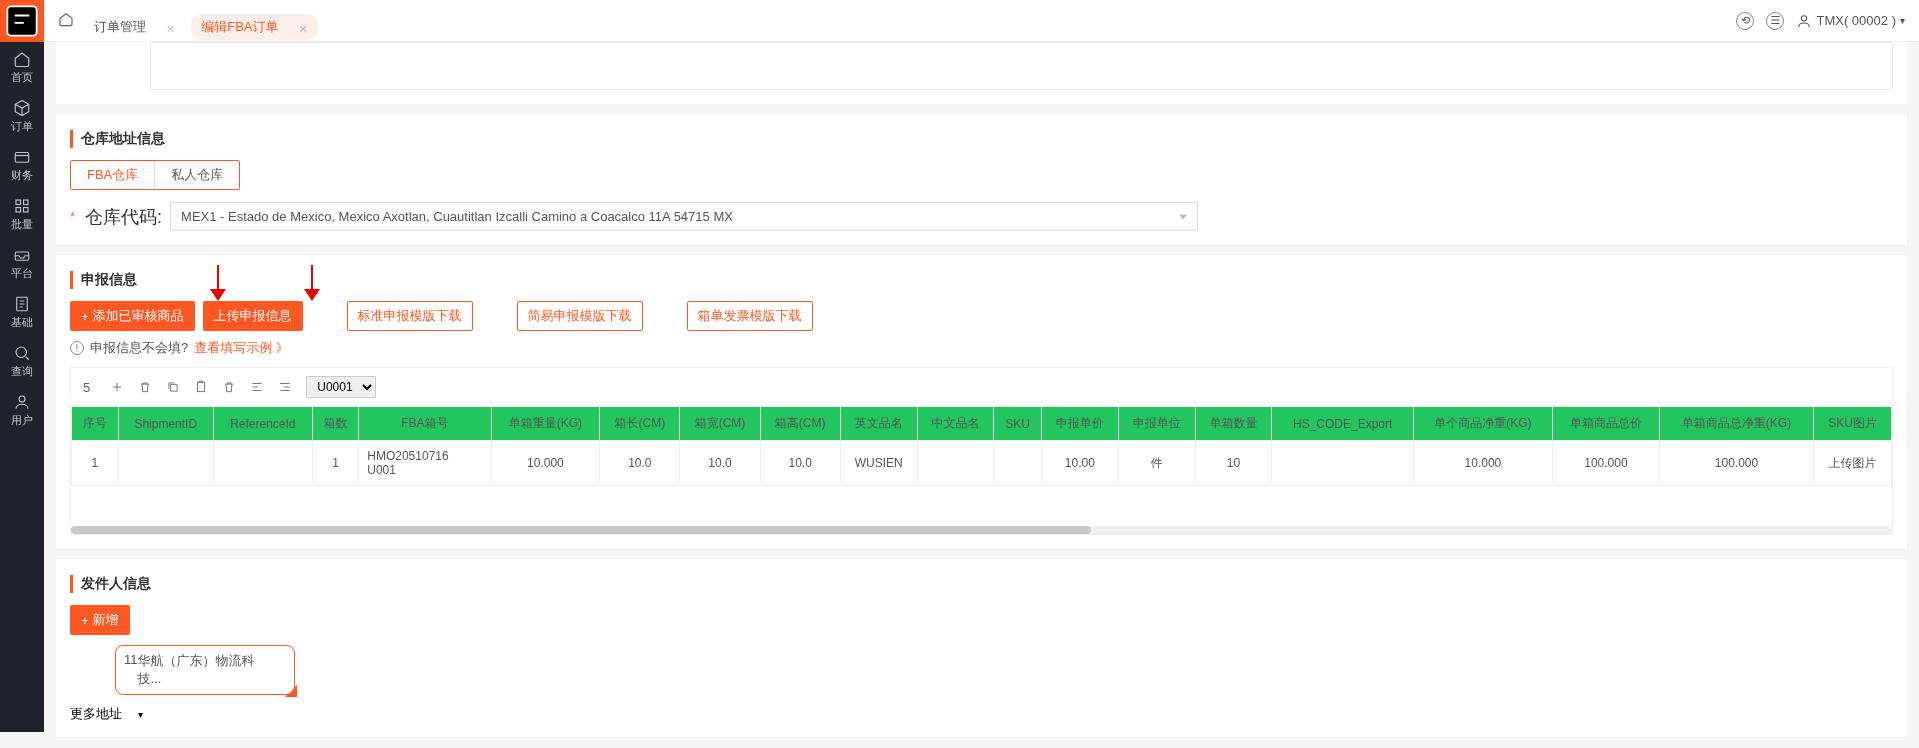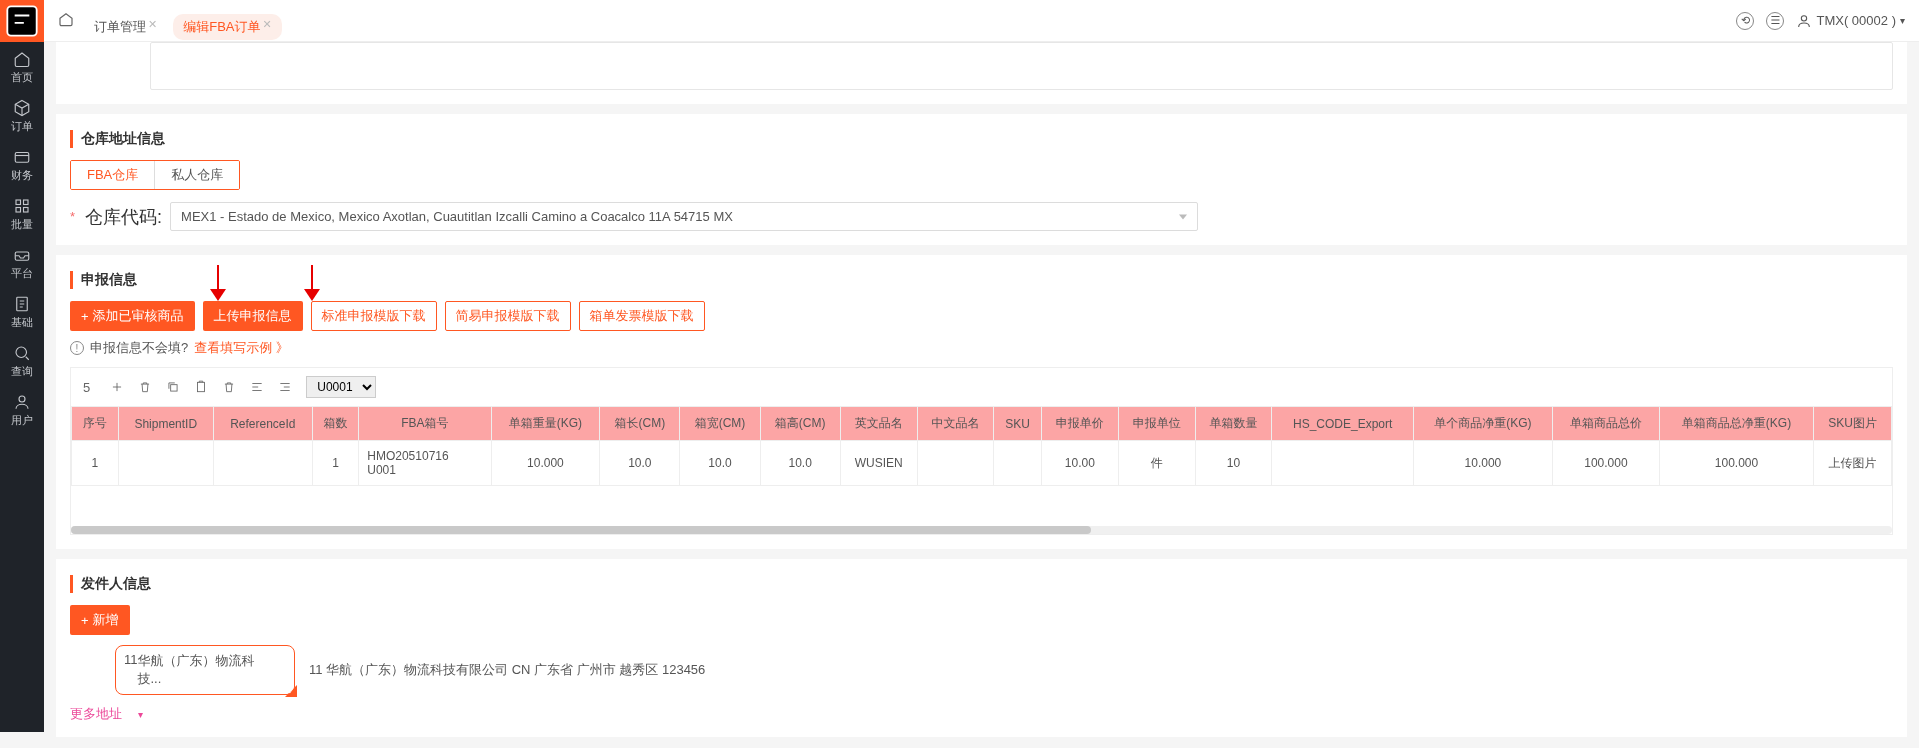--- a/index.html
+++ b/index.html
@@ -8,21 +8,21 @@
 
 .sidebar { position: fixed; left: 0; top: 0; bottom: 16px; width: 44px; background: #1f2329; color: #c4c7cc; z-index: 100; display: flex; flex-direction: column; align-items: center; }
 .sidebar-logo { width: 44px; height: 42px; background: #ff5722; display: flex; align-items: center; justify-content: center; }
 .sidebar-item { width: 44px; padding: 8px 0 6px; display: flex; flex-direction: column; align-items: center; gap: 2px; font-size: 11px; cursor: pointer; }
 .sidebar-item svg { width: 18px; height: 18px; stroke: currentColor; fill: none; stroke-width: 1.5; }
 
 
 .header { position: fixed; left: 44px; right: 0; top: 0; height: 42px; background: #fff; border-bottom: 1px solid #eee; display: flex; align-items: center; padding: 0 14px; z-index: 90; }
 .header-home { margin-right: 10px; cursor: pointer; color: #666; }
 .header-tabs { display: flex; gap: 6px; }
-.header-tab { padding: 4px 10px; border-radius: 10px; font-size: 13px; color: #555; display: flex; align-items: flex-start; gap: 2px; cursor: pointer; margin-top: 12px; }
+.header-tab { padding: 4px 10px; border-radius: 10px; font-size: 13px; color: #555; display: flex; align-items: flex-end; gap: 20px; cursor: pointer; margin-top: 12px; }
 .header-tab.active { color: #ff5722; background: #fdeee9; }
 .tab-close { color: #bbb; font-size: 11px; cursor: pointer; }
 .header-right { margin-left: auto; display: flex; align-items: center; gap: 12px; color: #555; }
 .header-icon { width: 18px; height: 18px; border: 1.2px solid #888; border-radius: 50%; display: inline-flex; align-items: center; justify-content: center; font-size: 11px; cursor: pointer; }
 .header-user { display: flex; align-items: center; gap: 4px; cursor: pointer; }
 
 
 .main { position: absolute; left: 44px; top: 42px; right: 0; bottom: 0; overflow-y: auto; padding: 0 12px 18px; }
 .card { background: #fff; margin: 0 0 10px 0; padding: 14px 14px 14px 14px; }
 .empty-box { height: 48px; border: 1px solid #e6e6e6; border-radius: 2px; background: #fff; margin-left: 80px; margin-right: 0; }
@@ -36,52 +36,52 @@
 .field-row { display: flex; align-items: center; gap: 8px; }
 .required { color: #f56c6c; margin-right: 2px; }
 .field-label { font-size: 18px; color: #333; }
 .select-box { flex: 0 0 auto; width: 1028px; border: 1px solid #dcdcdc; border-radius: 2px; padding: 6px 28px 6px 10px; font-size: 13px; color: #555; position: relative; cursor: pointer; background: #fff; }
 .select-box::after { content: ""; position: absolute; right: 10px; top: 50%; width: 0; height: 0; border-left: 4px solid transparent; border-right: 4px solid transparent; border-top: 5px solid #bbb; transform: translateY(-50%); }
 
 
 .decl-row { display: flex; align-items: center; gap: 8px; margin-bottom: 8px; flex-wrap: wrap; position: relative; }
 .btn { padding: 5px 10px; font-size: 13px; border-radius: 2px; cursor: pointer; border: 1px solid transparent; display: inline-flex; align-items: center; gap: 4px; }
 .btn-solid { background: #ff5722; color: #fff; }
-.btn-outline { background: #fff; color: #ff5722; border-color: #ff5722; }
+.btn-outline { background: #fff; color: #ff5722; border-color: #ff5722; margin-left: 36px; }
 .hint-row { display: flex; align-items: center; gap: 6px; font-size: 13px; color: #555; margin-bottom: 10px; }
 .hint-link { color: #ff5722; cursor: pointer; }
 .hint-icon { width: 14px; height: 14px; border: 1px solid #888; border-radius: 50%; display: inline-flex; align-items: center; justify-content: center; font-size: 10px; color: #888; }
 
 
 .red-arrow { position: absolute; top: -36px; width: 16px; height: 36px; pointer-events: none; }
 .red-arrow .shaft { position: absolute; left: 7px; top: 0; width: 2px; height: 28px; background: #e60000; }
 .red-arrow .head { position: absolute; left: 0; top: 24px; width: 0; height: 0; border-left: 8px solid transparent; border-right: 8px solid transparent; border-top: 12px solid #e60000; }
 
 
 .table-wrap { border: 1px solid #eee; }
 .tbl-toolbar { display: flex; align-items: center; gap: 14px; padding: 8px 12px; color: #666; }
 .tbl-toolbar .num { margin-right: 6px; }
 .tbl-toolbar svg, .tbl-toolbar .tb-ico { width: 14px; height: 14px; stroke: #666; fill: none; stroke-width: 1.5; cursor: pointer; }
 .tbl-toolbar select { border: 1px solid #ccc; font-size: 12px; padding: 2px 6px; }
 
 
 .tbl-scroll { overflow-x: auto; }
 .tbl { border-collapse: collapse; width: 100%; min-width: 1540px; }
 .tbl th, .tbl td { border: 1px solid #eee; padding: 8px 6px; font-size: 12px; text-align: center; color: #555; white-space: nowrap; }
-.tbl th { background: #fca5a5; font-weight: 400; }
+.tbl th { background: #22c55e; font-weight: 400; }
 .fake-scroll { height: 8px; background: #f0f0f0; margin-top: 40px; position: relative; border-radius: 4px; }
 .fake-thumb { position: absolute; left: 0; top: 0; height: 8px; width: 56%; background: #c9c9c9; border-radius: 4px; }
 
 
 .sender-row { display: flex; align-items: center; gap: 14px; margin-top: 10px; }
 .sender-select { position: relative; width: 180px; border: 1px solid #ff5722; border-radius: 8px; padding: 6px 24px 6px 8px; font-size: 13px; color: #555; display: flex; justify-content: space-between; cursor: pointer; margin-left: 45px; }
 .sender-select::after { content: ""; position: absolute; right: -3px; bottom: -3px; width: 0; height: 0; border-left: 12px solid transparent; border-bottom: 12px solid #ff5722; }
 .sender-check { position: absolute; right: -1px; bottom: -2px; color: #fff; font-size: 9px; z-index: 2; }
 .sender-text { font-size: 13px; color: #555; }
-.more-addr { margin-top: 10px; font-size: 13px; color: #ec4899; cursor: pointer; display: inline-flex; align-items: center; gap: 16px; }
+.more-addr { margin-top: 10px; font-size: 13px; color: #000000; cursor: pointer; display: inline-flex; align-items: center; gap: 16px; }
 </style>
 </head>
 <body>
 
 <div class="sidebar">
   <div class="sidebar-logo">
     <svg viewBox="0 0 24 24">
         <rect x="4" y="4" width="16" height="16" rx="2" stroke="#fff"></rect>
         <path d="M8 9h8M8 13h5" stroke="#fff"></path>
       </svg>
@@ -314,21 +314,20 @@
     <div class="btn btn-solid" style="width:fit-content;">
         <span>+</span>
         <span>新增</span>
       </div>
     <div class="sender-row">
       <div class="sender-select">
         <span>11</span>
         <span>华航（广东）物流科技...</span>
         <span class="sender-check">✓</span>
       </div>
-      <span class="sender-text">11 华航（广东）物流科技有限公司 CN 广东省 广州市 越秀区 123456</span>
     </div>
     <div class="more-addr">
       <span>更多地址</span>
       <span style="font-size:10px;">▾</span>
     </div>
   </div>
 
 </div>
 
 </body></html>

